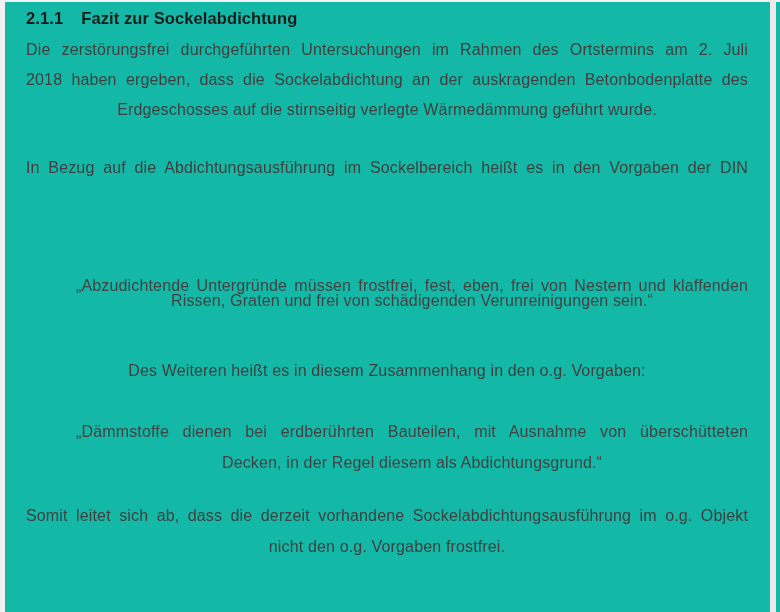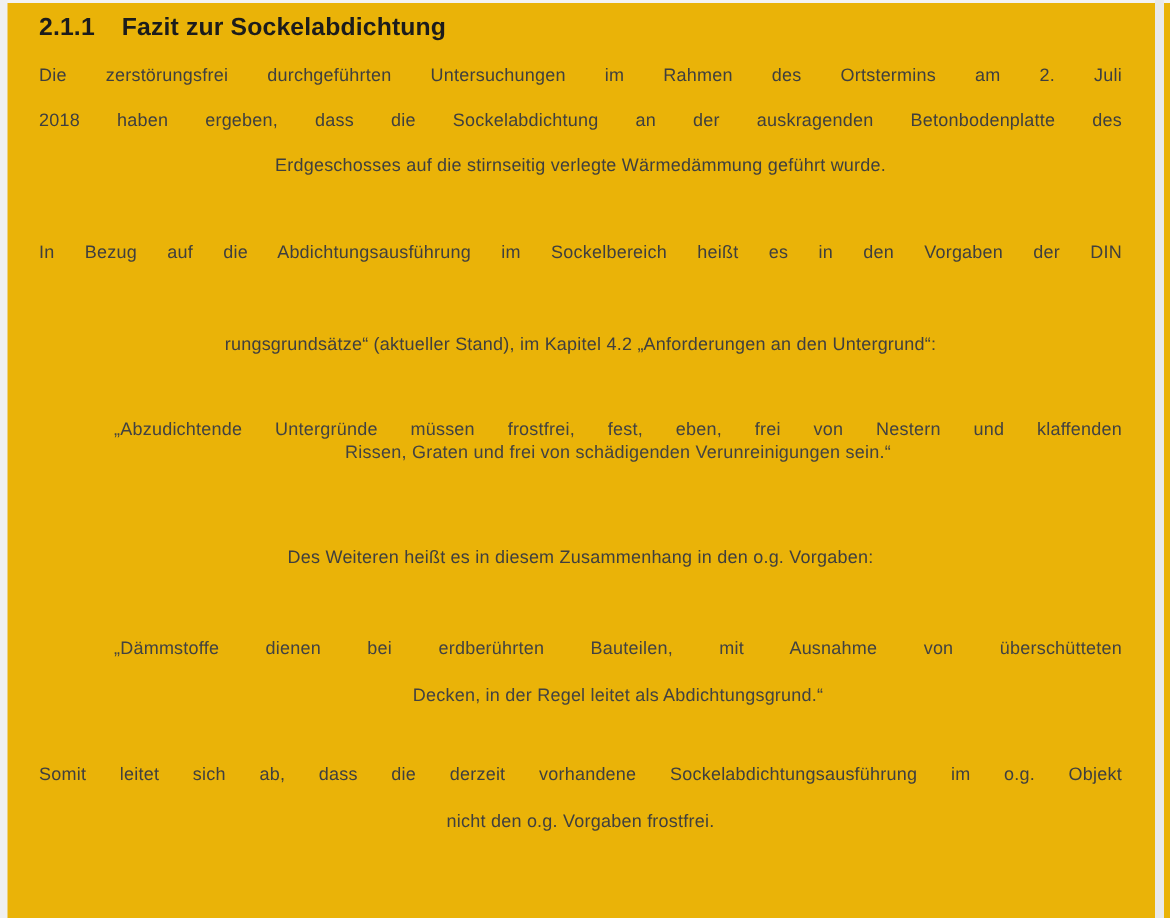--- a/index.html
+++ b/index.html
@@ -4,41 +4,41 @@
 <style>
   html, body {
     margin: 0;
     padding: 0;
     background: #ffffff;
   }
   #page {
     position: relative;
     width: 780px;
     height: 612px;
-    background: #eab308;
+    background: #14b8a6;
     overflow: hidden;
     font-family: "Liberation Sans", "DejaVu Sans", sans-serif;
   }
   
   .scan-edge-left {
     position: absolute; left: 0; top: 0; width: 5px; height: 612px;
     background: #f0f0f0;
   }
   .scan-edge-right {
     position: absolute; left: 770px; top: 0; width: 6px; height: 612px;
     background: #eaeaea;
   }
   .scan-edge-top {
     position: absolute; left: 0; top: 0; width: 780px; height: 2px;
     background: #f3f3f3;
   }
 
   .line {
     position: absolute;
-    font-size: 12px;
+    font-size: 16px;
     line-height: 22px;
     letter-spacing: 0.15px;
     color: #3f3f3f;
     white-space: normal;
   }
   .body-col  { left: 26px; width: 722px; }
   .quote-col { left: 76px; width: 672px; }
 
   .stretch {
     text-align: justify;
@@ -72,26 +72,25 @@
 
   <div id="heading">
     <span class="h-num">2.1.1</span><span>Fazit zur Sockelabdichtung</span>
   </div>
 
   <div class="line body-col stretch" style="top:39px">Die zerstörungsfrei durchgeführten Untersuchungen im Rahmen des Ortstermins am 2. Juli</div>
   <div class="line body-col stretch" style="top:69px">2018 haben ergeben, dass die Sockelabdichtung an der auskragenden Betonbodenplatte des</div>
   <div class="line body-col plain" style="top:99px">Erdgeschosses auf die stirnseitig verlegte Wärmedämmung geführt wurde.</div>
 
   <div class="line body-col stretch" style="top:157px">In Bezug auf die Abdichtungsausführung im Sockelbereich heißt es in den Vorgaben der DIN</div>
-  <div class="line body-col plain" style="top:218px">rungsgrundsätze“ (aktueller Stand), im Kapitel 4.2 „Anforderungen an den Untergrund“:</div>
 
   <div class="line quote-col stretch" style="top:275px">„Abzudichtende Untergründe müssen frostfrei, fest, eben, frei von Nestern und klaffenden</div>
   <div class="line quote-col plain" style="top:290px">Rissen, Graten und frei von schädigenden Verunreinigungen sein.“</div>
 
   <div class="line body-col plain" style="top:360px">Des Weiteren heißt es in diesem Zusammenhang in den o.g. Vorgaben:</div>
 
   <div class="line quote-col stretch" style="top:421px">„Dämmstoffe dienen bei erdberührten Bauteilen, mit Ausnahme von überschütteten</div>
-  <div class="line quote-col plain" style="top:452px">Decken, in der Regel leitet als Abdichtungsgrund.“</div>
+  <div class="line quote-col plain" style="top:452px">Decken, in der Regel diesem als Abdichtungsgrund.“</div>
 
   <div class="line body-col stretch" style="top:505px">Somit leitet sich ab, dass die derzeit vorhandene Sockelabdichtungsausführung im o.g. Objekt</div>
   <div class="line body-col plain" style="top:536px">nicht den o.g. Vorgaben frostfrei.</div>
 
 </div>
 
 </body></html>

